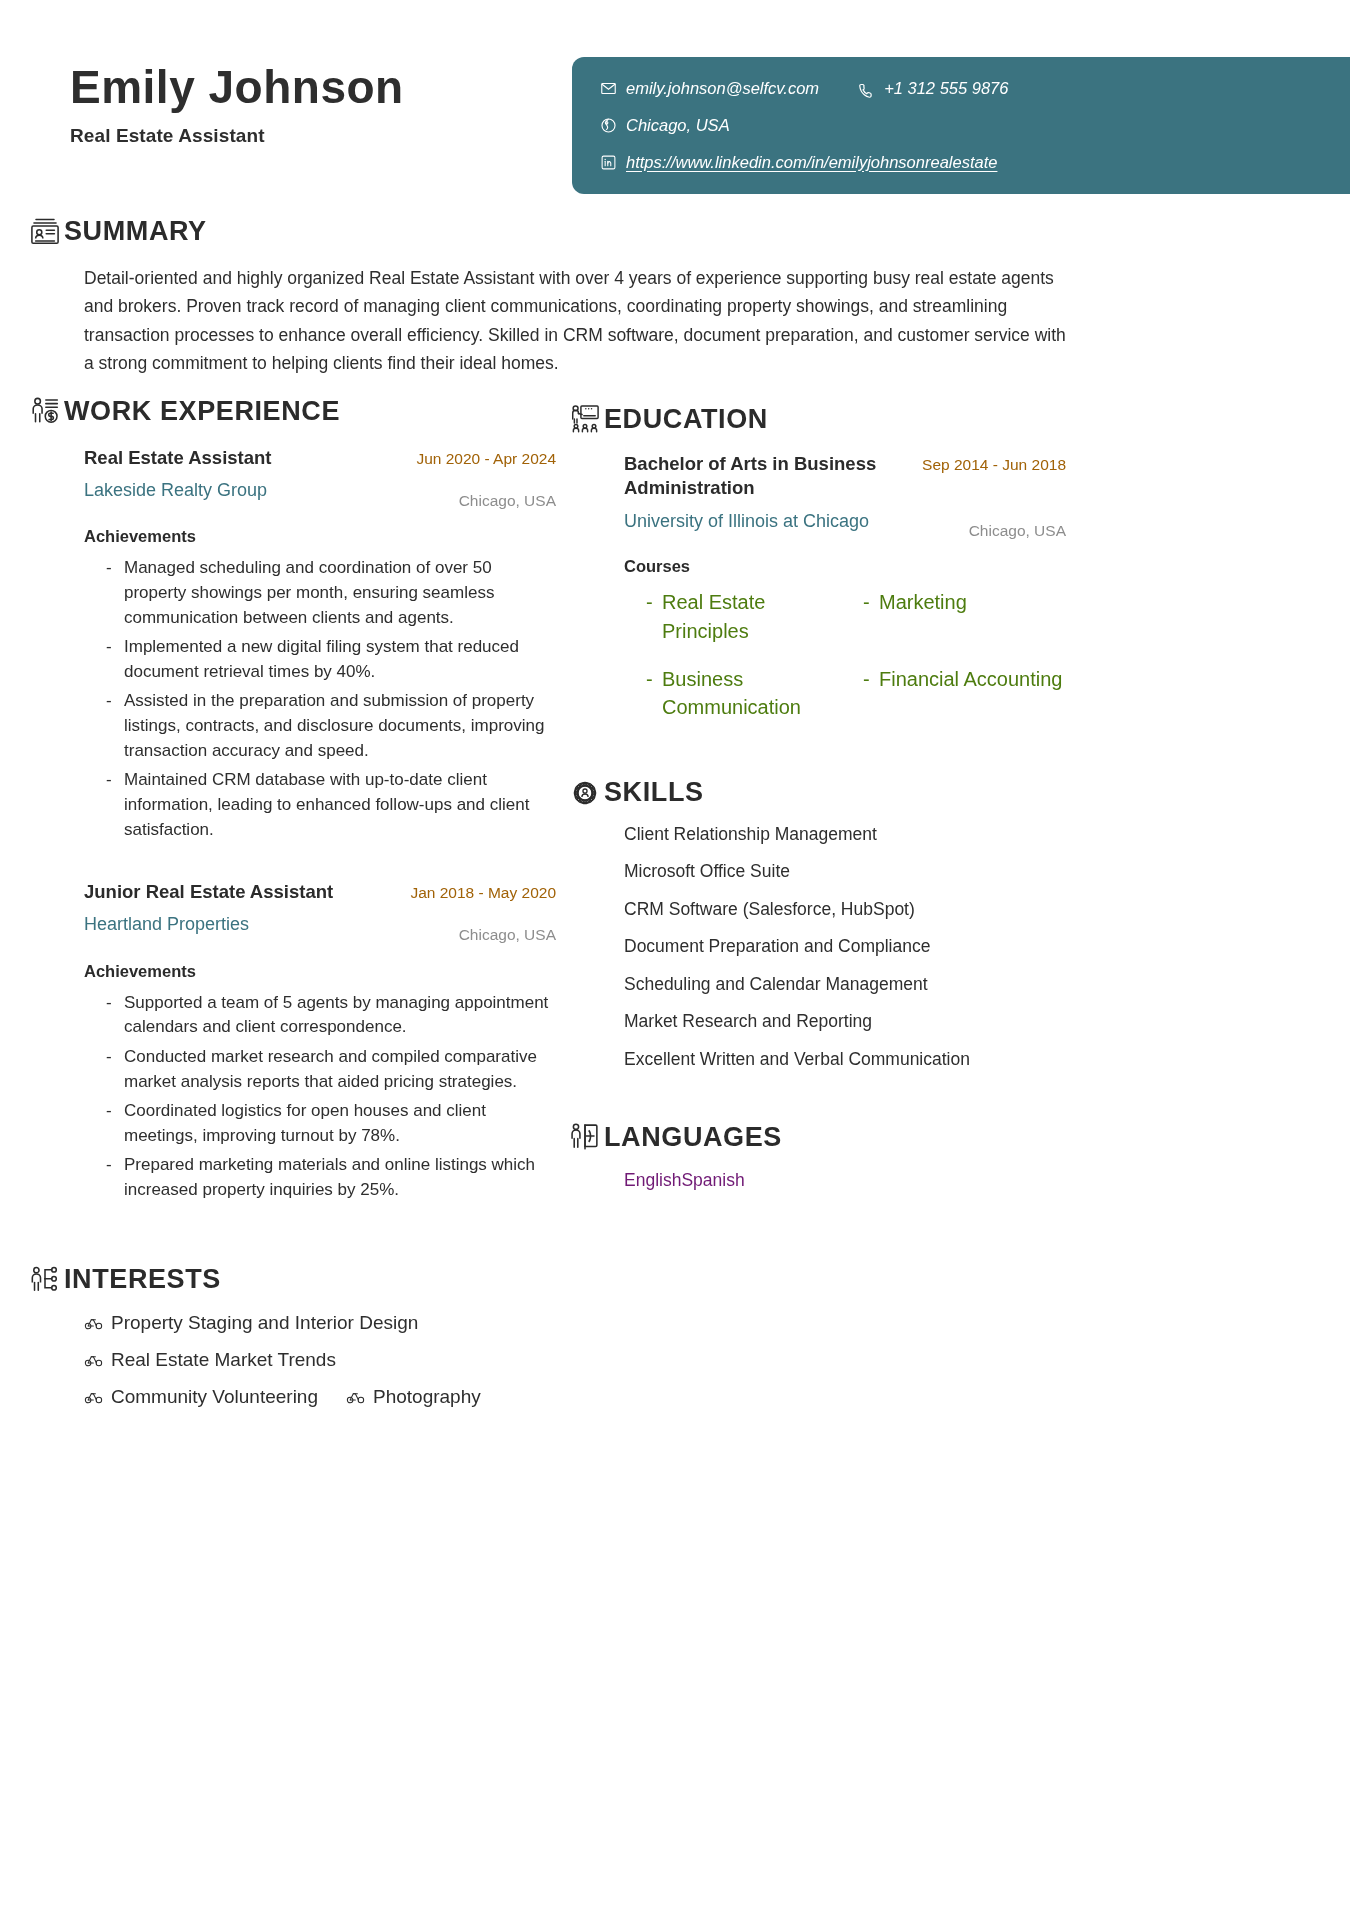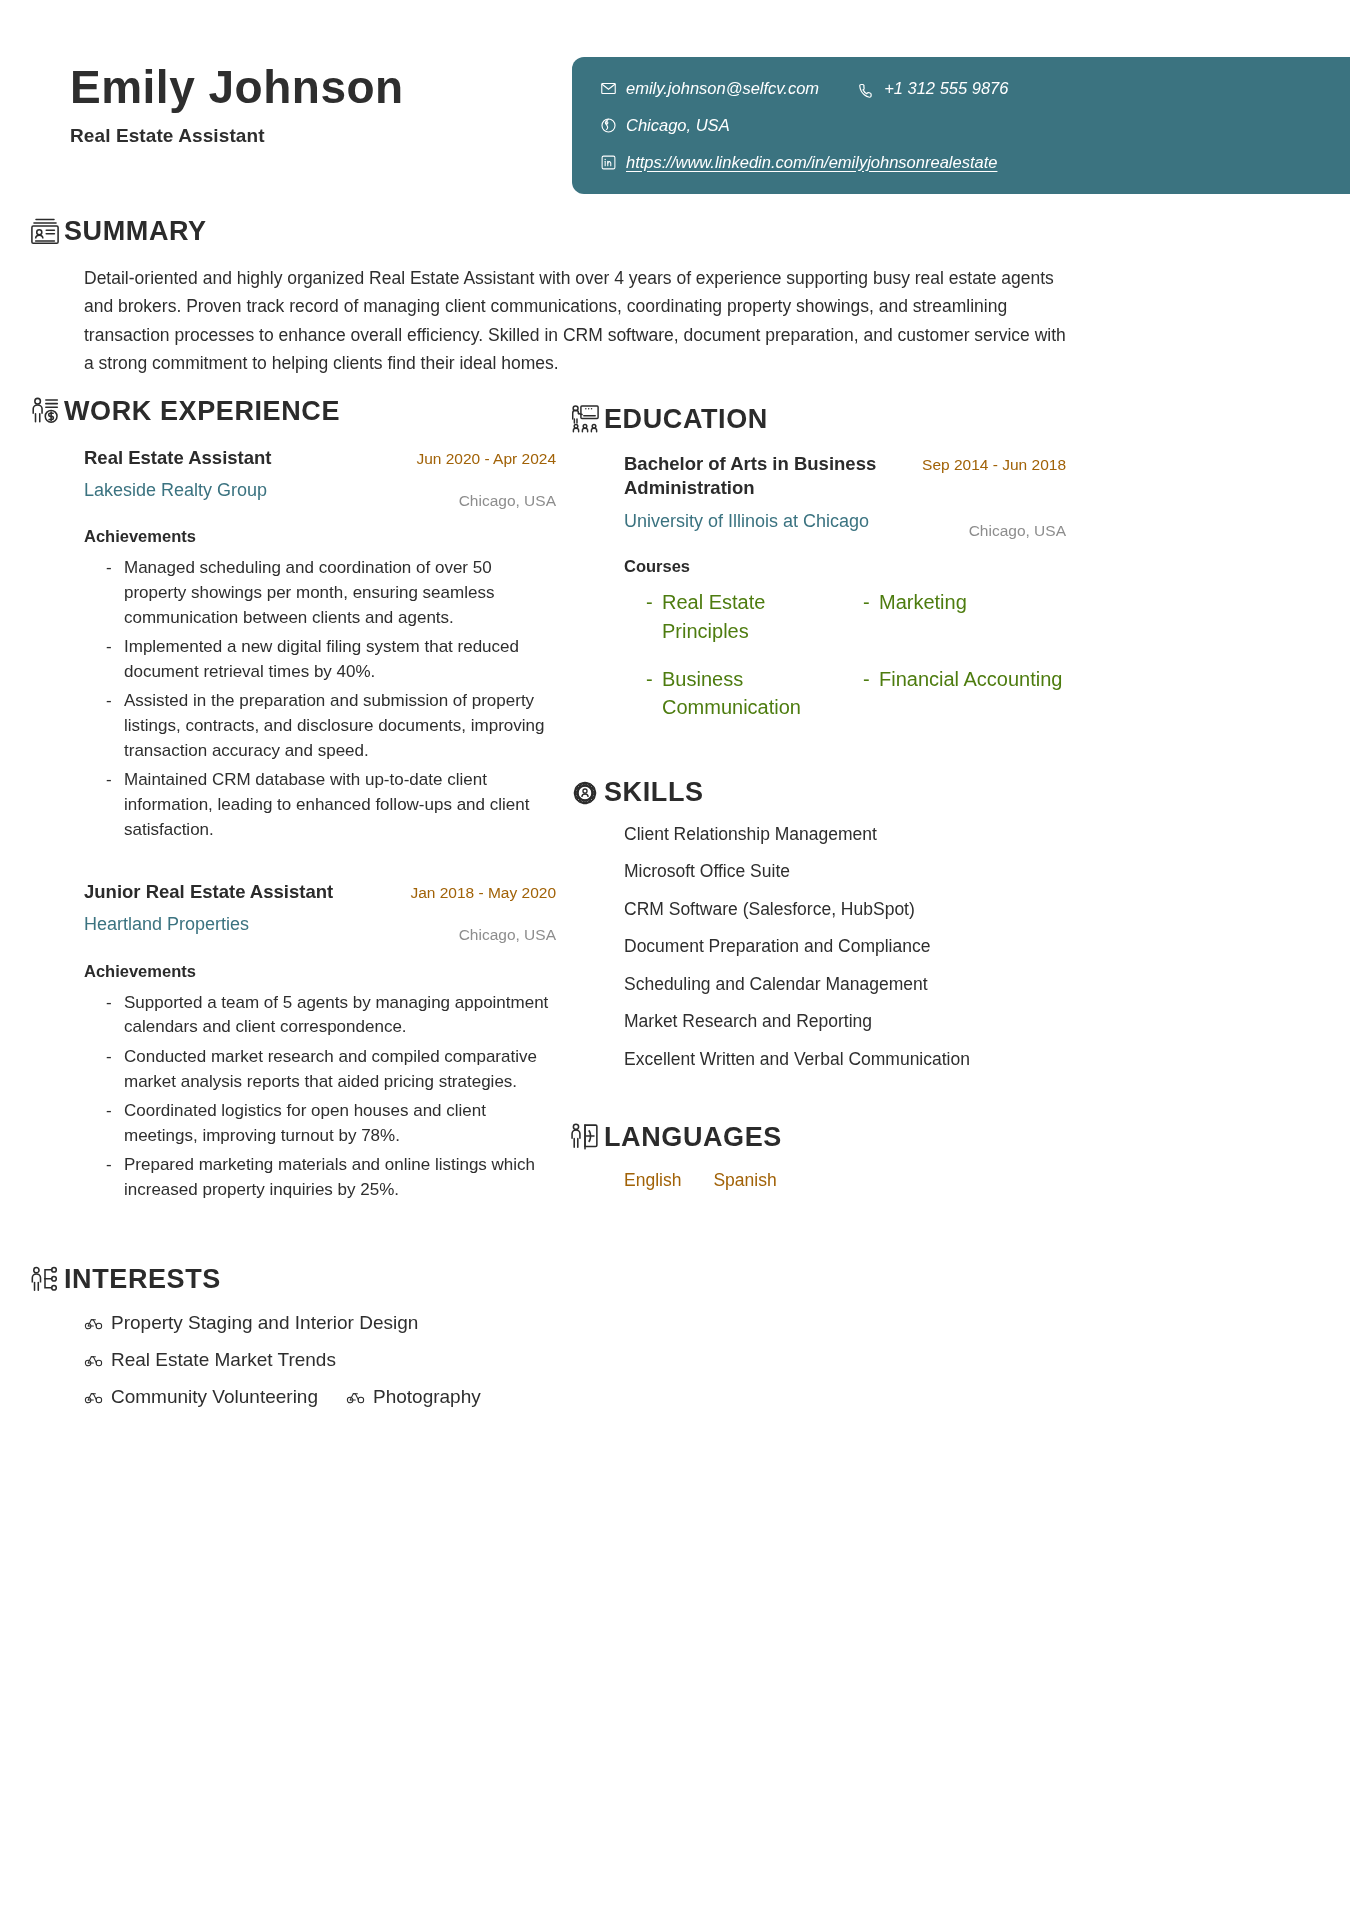--- a/index.html
+++ b/index.html
@@ -254,23 +254,22 @@
     font-size: 17.5px;
     line-height: 1.0;
     color: #2e2e2e;
     margin-bottom: 20px;
   }
   .skill-item:last-child { margin-bottom: 0; }
 
   
   .lang-row {
     display: flex;
-    gap: 32px;
     font-size: 17.5px;
-    color: #a16207;
+    color: #701a75;
   }
 
   
   .interests-wrap {
     display: flex;
     flex-wrap: wrap;
     max-width: 430px;
     row-gap: 18px;
     column-gap: 28px;
   }

